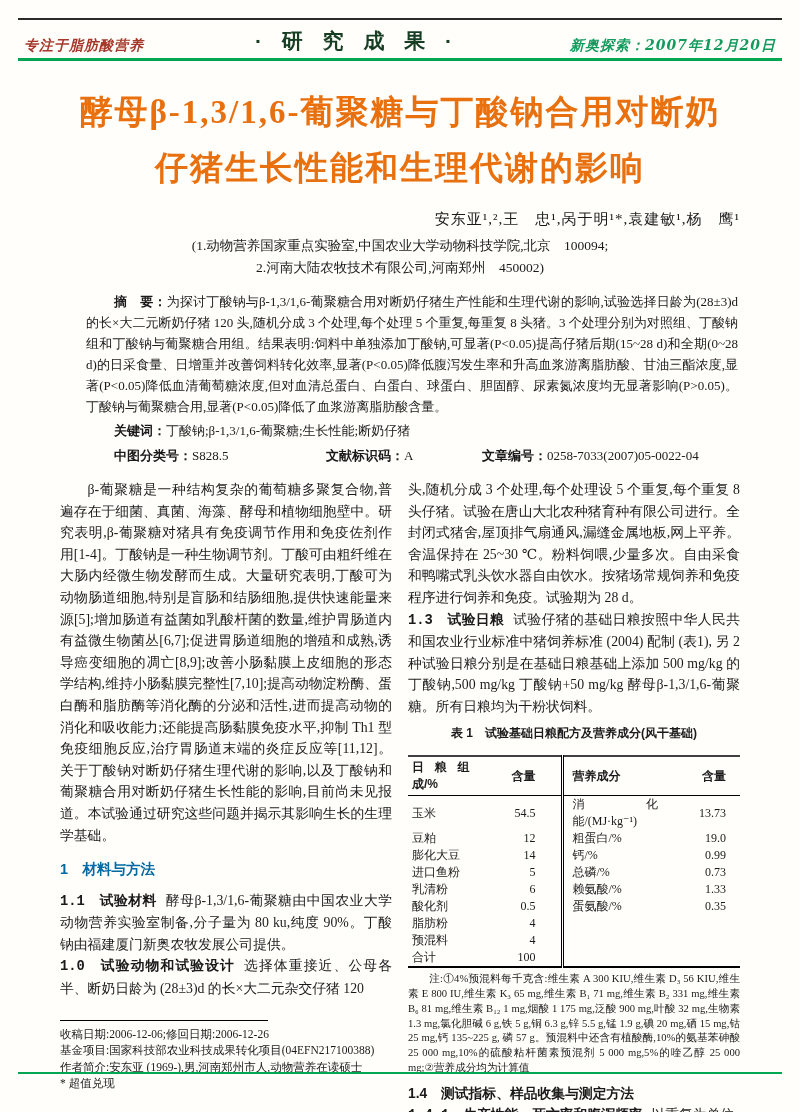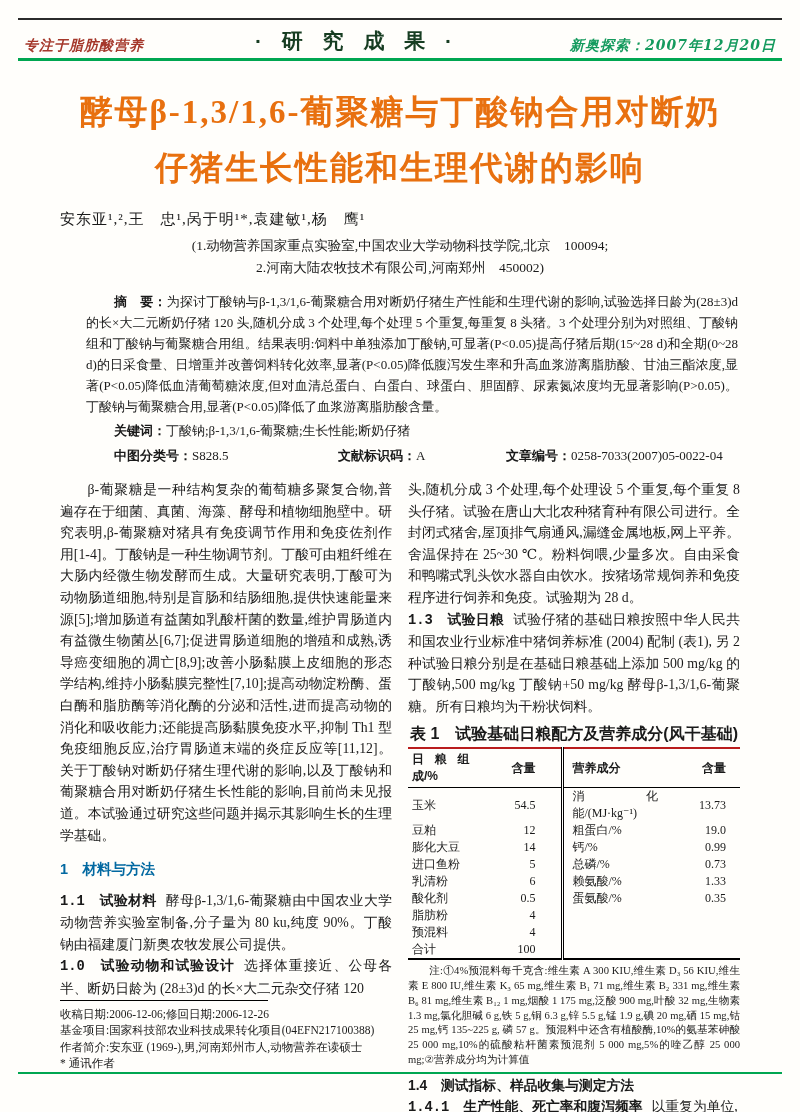--- a/index.html
+++ b/index.html
@@ -11,42 +11,42 @@
               justify-content:space-between;align-items:flex-end;}
   .script{font-style:italic;font-weight:bold;font-family:"DejaVu Serif",serif;}
   .hdr-left{color:#a5382b;font-size:14px;letter-spacing:1px;}
   .hdr-center{color:#173d22;font-size:21px;font-weight:bold;letter-spacing:7px;
               font-family:"Liberation Sans","DejaVu Sans",sans-serif;}
   .hdr-right{color:#149a5d;font-size:14px;letter-spacing:1px;}
   .green-rule{position:absolute;left:18px;right:18px;top:58px;height:3px;background:#00a651;}
   
   .content{position:absolute;left:60px;right:60px;top:84px;}
   .title{color:#e8700f;font-weight:bold;font-size:33px;text-align:center;line-height:56px;letter-spacing:2px;}
-  .authors{text-align:left;font-size:15px;margin-top:14px;letter-spacing:1px;}
+  .authors{text-align:right;font-size:15px;margin-top:14px;letter-spacing:1px;}
   .affil{text-align:center;font-size:13.5px;line-height:22px;margin-top:6px;}
   .abstract{margin-top:12px;padding-left:26px;padding-right:2px;font-size:13px;line-height:21px;text-align:justify;}
   .blabel{font-weight:bold;font-family:"Liberation Sans","DejaVu Sans",sans-serif;margin-left:28px;}
   .kw{margin-top:3px;padding-left:26px;font-size:13px;line-height:21px;}
-  .meta-row{margin-top:6px;padding-left:26px;font-size:13px;display:flex;gap:12px;}
+  .meta-row{margin-top:6px;padding-left:26px;font-size:13px;display:flex;}
   .meta-row .m1{width:212px;}
   .meta-row .m2{width:156px;}
   
   .cols{display:flex;gap:16px;margin-top:14px;}
   .col{width:332px;font-size:13.8px;line-height:21.6px;text-align:justify;}
   .col p{margin:0;}
   .indent{text-indent:2em;}
   .sec-head{color:#0369a1;font-weight:bold;font-size:14.5px;margin:13px 0 9px 0;
             font-family:"Liberation Sans","DejaVu Sans",sans-serif;}
   .sec-label{font-weight:bold;font-family:Liberation Mono, monospace;margin-right:9px;}
-  .footnote{margin-top:0;font-size:11.5px;line-height:16.5px;text-align:left;}
+  .footnote{margin-top:20px;font-size:11.5px;line-height:16.5px;text-align:left;}
   .fn-rule{width:208px;height:1px;background:#000;margin-bottom:5px;}
   
-  .tbl-caption{text-align:center;font-weight:bold;font-size:16px;margin:5px 0 3px 0;
+  .tbl-caption{text-align:center;font-weight:bold;font-size:12px;margin:5px 0 11px 0;
                font-family:"Liberation Sans","DejaVu Sans",sans-serif;}
-  table.diet{width:100%;border-collapse:collapse;border-top:2px solid #b91c1c;border-bottom:2px solid #000;
+  table.diet{width:100%;border-collapse:collapse;border-top:2px solid #404040;border-bottom:2px solid #000;
              font-size:12px;line-height:17px;}
   table.diet thead td{border-bottom:1.5px solid #000;font-weight:bold;padding:2px 0 2px 4px;
              font-family:"Liberation Sans","DejaVu Sans",sans-serif;}
   table.diet td{padding:0 0 0 4px;}
   table.diet td.c1{text-align:right;padding-right:26px;width:62px;}
   table.diet td.c2{border-left:3px double #000;padding-left:8px;}
   table.diet td.c3{text-align:right;padding-right:14px;width:64px;}
   .tbl-note{margin-top:4px;font-size:10.6px;line-height:14.8px;text-align:justify;text-indent:2em;}
   .h14{font-weight:bold;font-family:"Liberation Sans","DejaVu Sans",sans-serif;margin-top:7px;}
   
@@ -94,21 +94,21 @@
       <div class="col">
         <p class="indent">β-葡聚糖是一种结构复杂的葡萄糖多聚复合物,普遍存在于细菌、真菌、海藻、酵母和植物细胞壁中。研究表明,β-葡聚糖对猪具有免疫调节作用和免疫佐剂作用[1-4]。丁酸钠是一种生物调节剂。丁酸可由粗纤维在大肠内经微生物发酵而生成。大量研究表明,丁酸可为动物肠道细胞,特别是盲肠和结肠细胞,提供快速能量来源[5];增加肠道有益菌如乳酸杆菌的数量,维护胃肠道内有益微生物菌丛[6,7];促进胃肠道细胞的增殖和成熟,诱导癌变细胞的凋亡[8,9];改善小肠黏膜上皮细胞的形态学结构,维持小肠黏膜完整性[7,10];提高动物淀粉酶、蛋白酶和脂肪酶等消化酶的分泌和活性,进而提高动物的消化和吸收能力;还能提高肠黏膜免疫水平,抑制 Th1 型免疫细胞反应,治疗胃肠道末端的炎症反应等[11,12]。关于丁酸钠对断奶仔猪生理代谢的影响,以及丁酸钠和葡聚糖合用对断奶仔猪生长性能的影响,目前尚未见报道。本试验通过研究这些问题并揭示其影响生长的生理学基础。</p>
         <div class="sec-head">1　材料与方法</div>
         <p><span class="sec-label">1.1　试验材料</span><span>酵母β-1,3/1,6-葡聚糖由中国农业大学动物营养实验室制备,分子量为 80 ku,纯度 90%。丁酸钠由福建厦门新奥农牧发展公司提供。</span></p>
         <p><span class="sec-label">1.0　试验动物和试验设计</span><span>选择体重接近、公母各半、断奶日龄为 (28±3)d 的长×大二元杂交仔猪 120</span></p>
         <div class="footnote">
           <div class="fn-rule"></div>
           <div>收稿日期:2006-12-06;修回日期:2006-12-26</div>
           <div>基金项目:国家科技部农业科技成果转化项目(04EFN217100388)</div>
           <div>作者简介:安东亚 (1969-),男,河南郑州市人,动物营养在读硕士</div>
-          <div>* 通讯作者</div>
+          <div>* 超值兑现</div>
         </div>
       </div>
 
       <div class="col">
         <p>头,随机分成 3 个处理,每个处理设 5 个重复,每个重复 8 头仔猪。试验在唐山大北农种猪育种有限公司进行。全封闭式猪舍,屋顶排气扇通风,漏缝金属地板,网上平养。舍温保持在 25~30 ℃。粉料饲喂,少量多次。自由采食和鸭嘴式乳头饮水器自由饮水。按猪场常规饲养和免疫程序进行饲养和免疫。试验期为 28 d。</p>
         <p><span class="sec-label">1.3　试验日粮</span><span>试验仔猪的基础日粮按照中华人民共和国农业行业标准中猪饲养标准 (2004) 配制 (表1), 另 2 种试验日粮分别是在基础日粮基础上添加 500 mg/kg 的丁酸钠,500 mg/kg 丁酸钠+50 mg/kg 酵母β-1,3/1,6-葡聚糖。所有日粮均为干粉状饲料。</span></p>
         <div class="tbl-caption">表 1　试验基础日粮配方及营养成分(风干基础)</div>
         <table class="diet">
           <thead>
             <tr>

